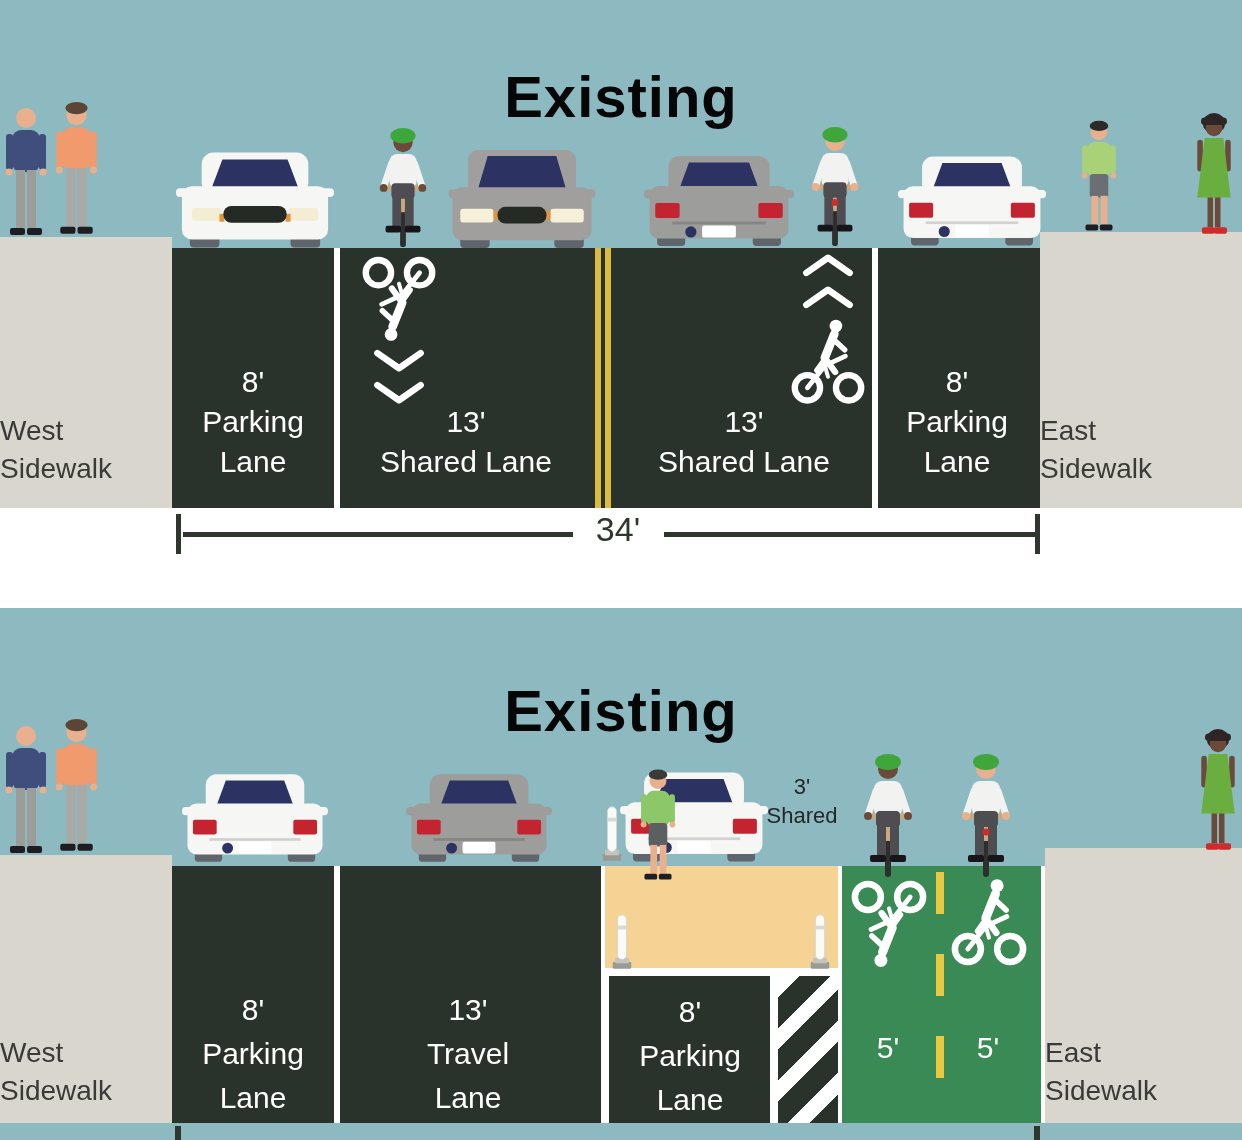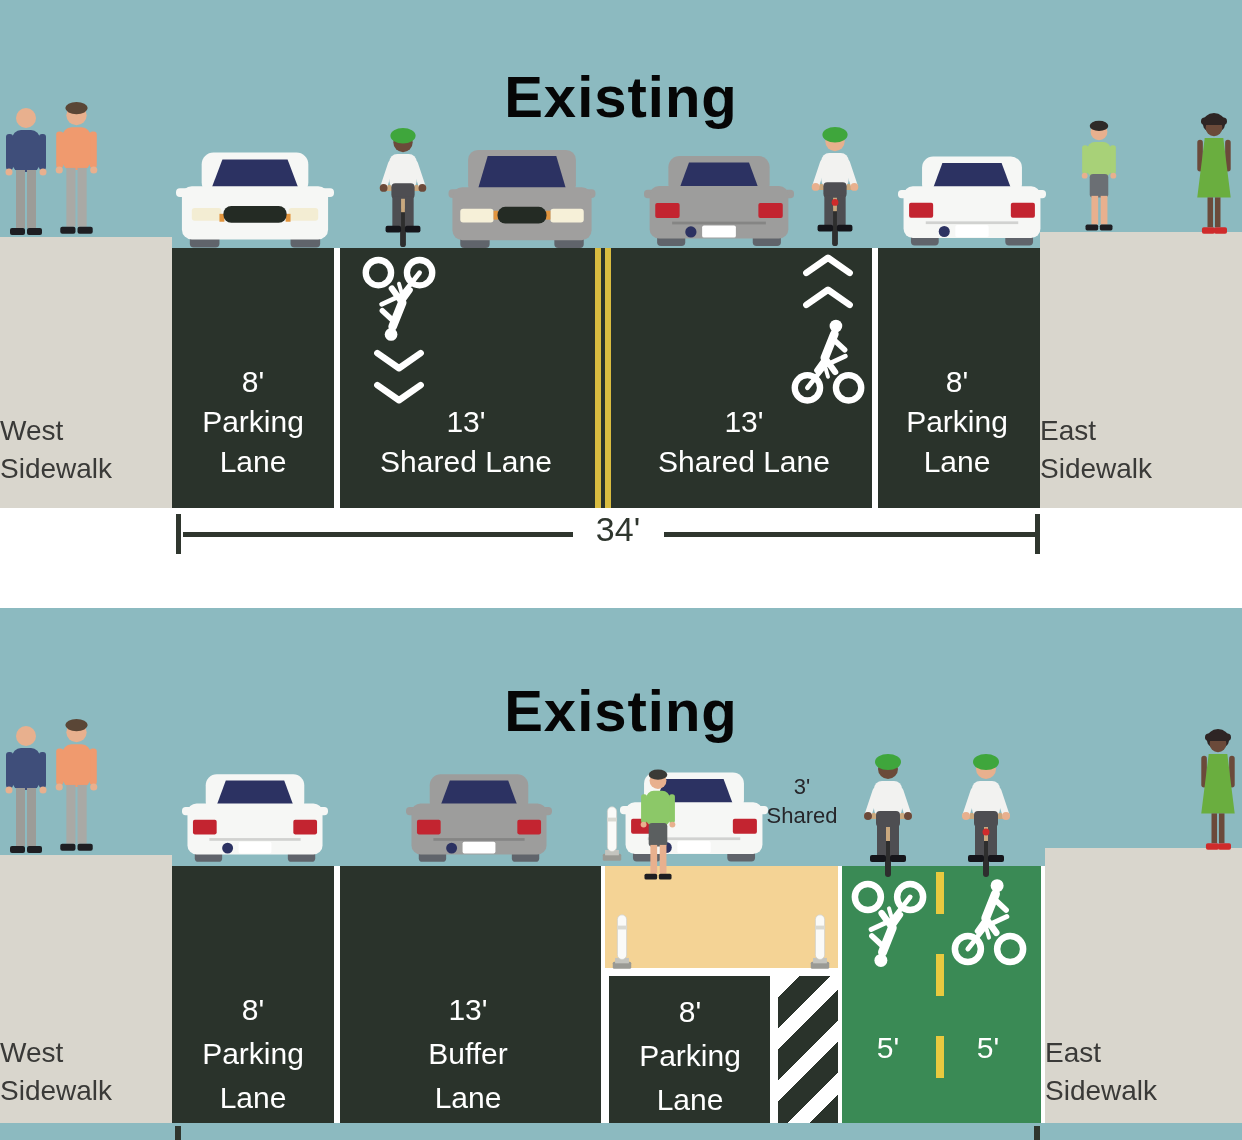--- a/index.html
+++ b/index.html
@@ -311,21 +311,21 @@
       <span style="display:block">West</span>
       <span style="display:block">Sidewalk</span>
     </div>
     <div class="lane-label lh44" style="left:253px;top:988px">
       <span style="display:block">8'</span>
       <span style="display:block">Parking</span>
       <span style="display:block">Lane</span>
     </div>
     <div class="lane-label lh44" style="left:468px;top:988px">
       <span style="display:block">13'</span>
-      <span style="display:block">Buffer</span>
+      <span style="display:block">Travel</span>
       <span style="display:block">Lane</span>
     </div>
     <div class="lane-label lh44" style="left:690px;top:990px">
       <span style="display:block">8'</span>
       <span style="display:block">Parking</span>
       <span style="display:block">Lane</span>
     </div>
     <div class="buffer-label" style="left:802px;top:772px">
       <span style="display:block">3'</span>
       <span style="display:block">Shared</span>

